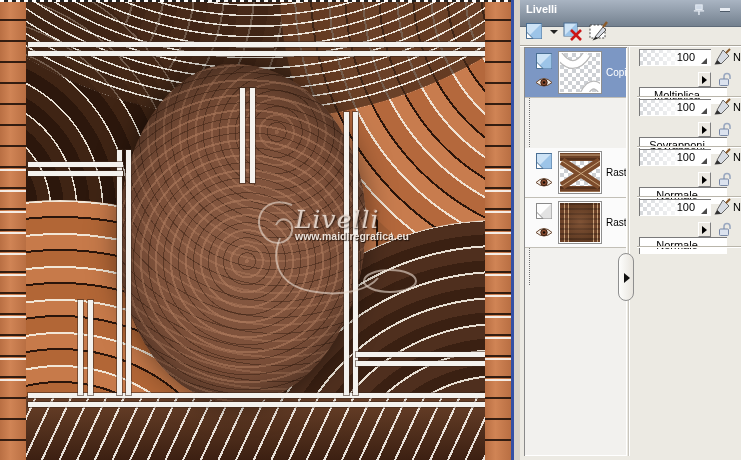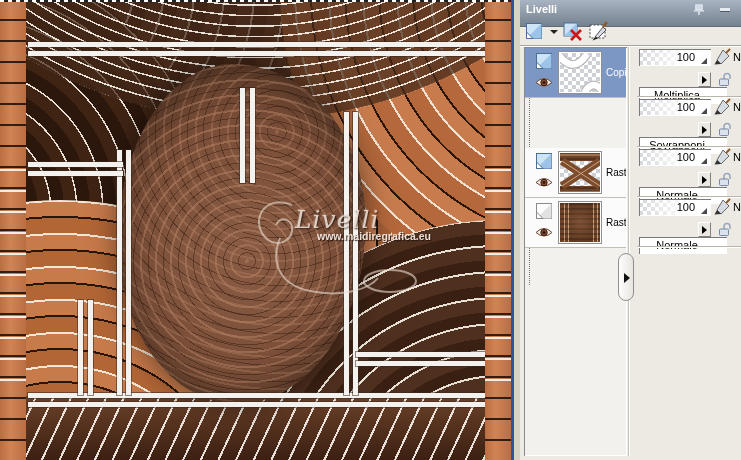--- a/index.html
+++ b/index.html
@@ -40,21 +40,21 @@
   .brick{background:
       repeating-linear-gradient(180deg,transparent 0 19px,rgba(25,12,6,.85) 19px 21px),
       linear-gradient(90deg,#b96f43,#d08455 40%,#b96f43);}
   .brickw{background:repeating-linear-gradient(180deg,transparent 0 19px,rgba(250,248,244,.9) 19px 21px);}
   #ants{left:0;top:0;width:511px;height:2px;
     background:repeating-linear-gradient(90deg,#fff 0 4px,#222 4px 8px);}
   #watermark{left:295px;top:205px;width:200px;color:rgba(238,224,214,.88);}
   #wm-name{font-family:"DejaVu Serif",serif;font-style:italic;font-size:25px;letter-spacing:1px;
     text-shadow:1px 1px 2px rgba(30,15,8,.8),-1px -1px 1px rgba(255,240,228,.25);}
   #wm-url{font-size:10.5px;font-weight:bold;color:rgba(248,240,232,.92);margin-top:-4px;
-    text-shadow:1px 1px 1px rgba(30,15,8,.9);margin-left:22px;}
+    text-shadow:1px 1px 1px rgba(30,15,8,.9);}
   #wm-swirl{left:-45px;top:-12px;}
 
   
   #win-edge{left:511px;top:0;width:3px;height:460px;background:#3450a4;}
 
   
   #panel{left:520px;top:0;width:221px;height:460px;background:#eceae3;overflow:hidden;}
   #titlebar{left:0;top:0;width:221px;height:27px;
     background:linear-gradient(#a9b4c2,#74818f);border-bottom:1px solid #5f6b79;}
   #titlebar .t{position:absolute;left:6px;top:0;line-height:18px;font-size:11px;font-weight:bold;color:#fff;}

